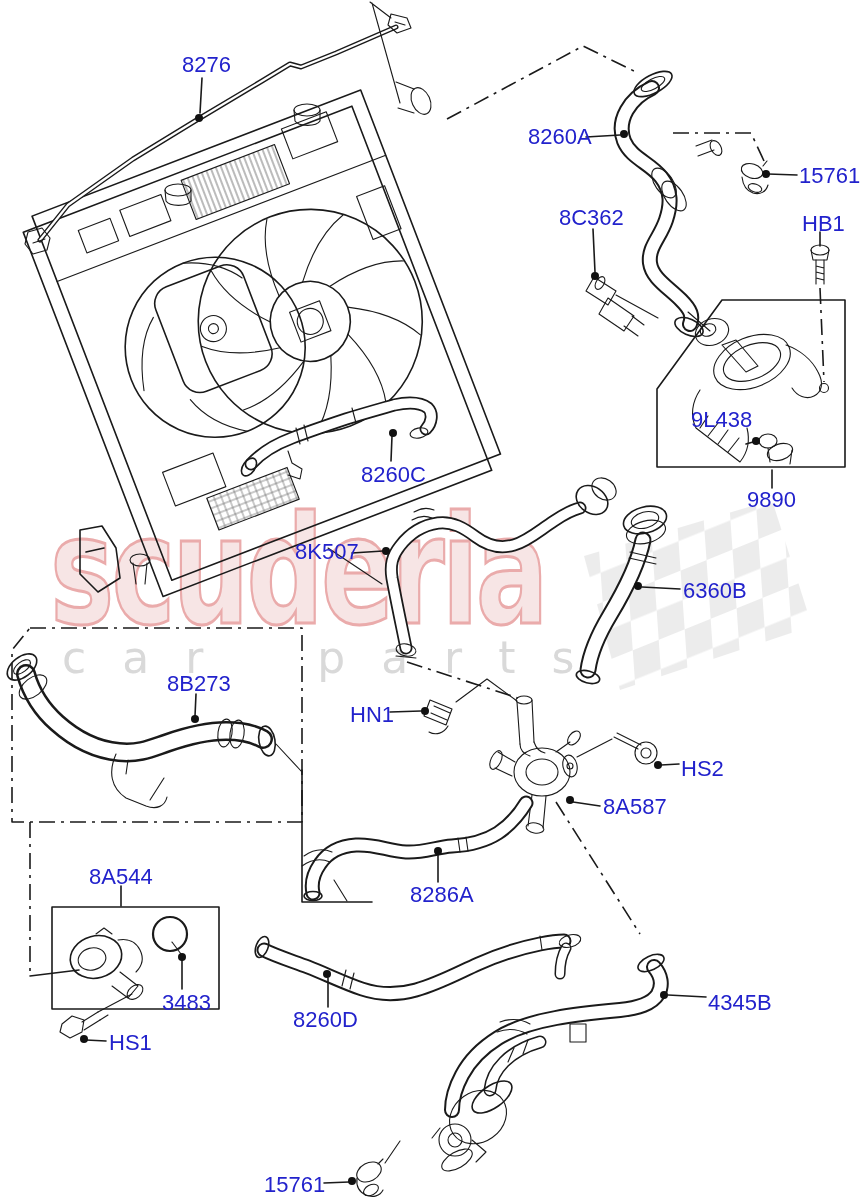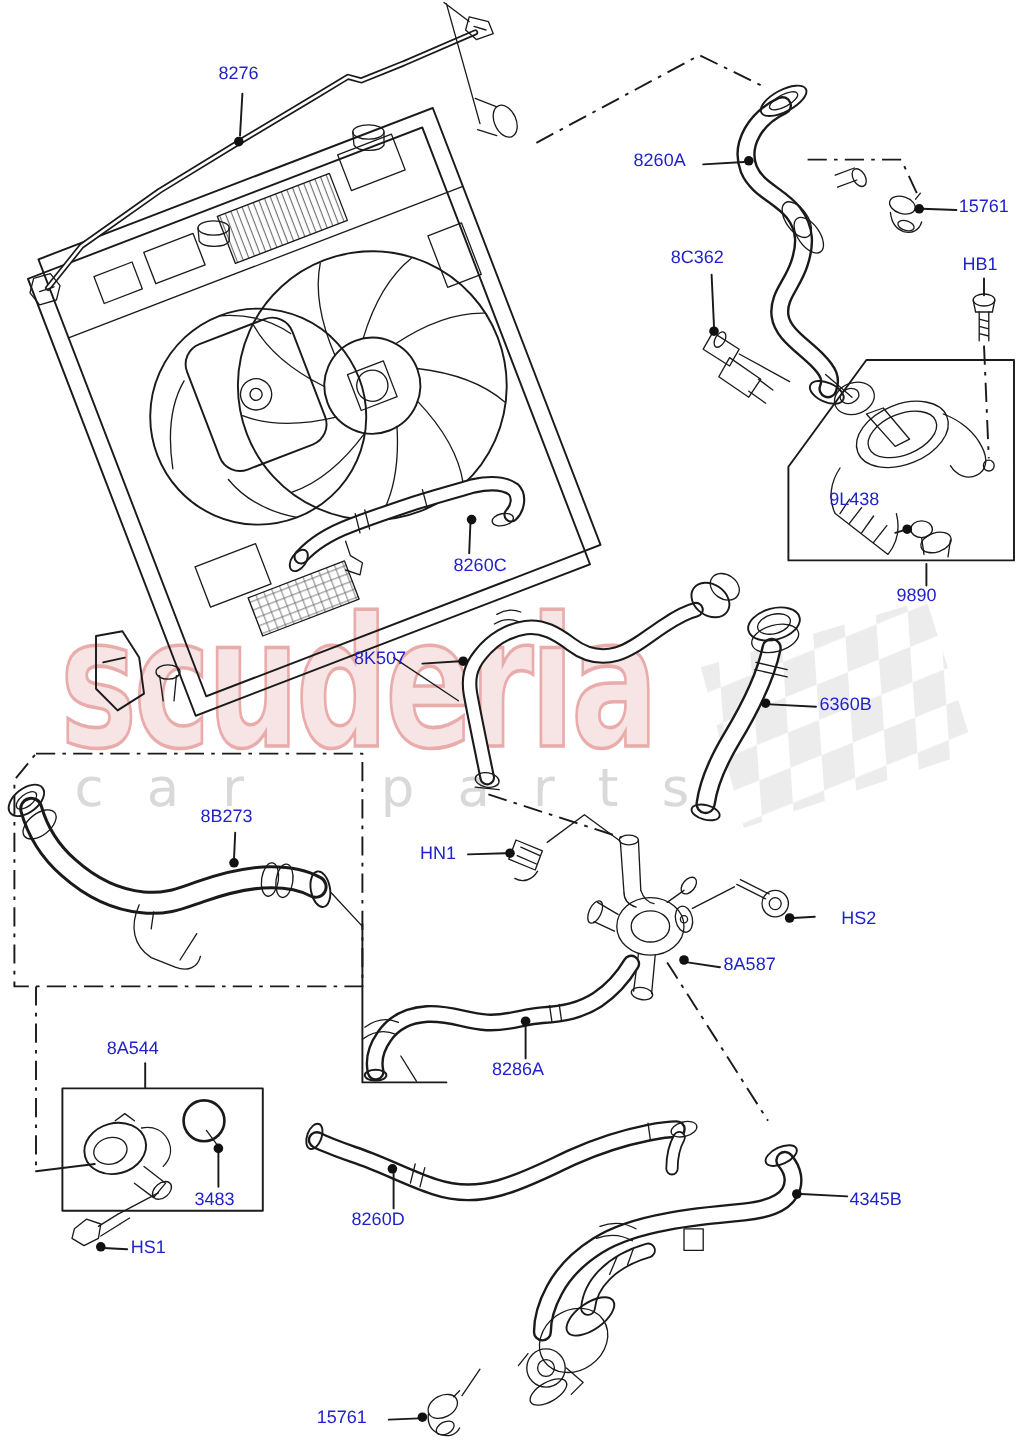--- a/index.html
+++ b/index.html
@@ -6,21 +6,21 @@
   .stage{position:relative;width:860px;height:1200px;background:#ffffff;overflow:hidden;
          font-family:"Liberation Sans", sans-serif;}
   
   .wm-brand{position:absolute;left:50px;top:496px;font-family:"DejaVu Sans",sans-serif;
     font-weight:bold;font-size:150px;line-height:1.0;color:#f7e5e5;
     -webkit-text-stroke:3px #eaabab;letter-spacing:-4px;
     transform:scaleX(.72);transform-origin:left top;white-space:nowrap;z-index:1;}
   .wm-tag{position:absolute;left:62px;top:632px;font-family:"DejaVu Sans",sans-serif;
     font-size:44px;color:#d9d9d9;letter-spacing:36px;word-spacing:28px;white-space:nowrap;z-index:1;}
   svg.art{position:absolute;left:0;top:0;z-index:2;}
-  .plabel{position:absolute;z-index:3;font-size:15px;color:#2222cc;white-space:nowrap;
+  .plabel{position:absolute;z-index:3;font-size:22px;color:#2222cc;white-space:nowrap;
     cursor:pointer;line-height:1.0;}
   
   .ln{stroke:#1a1a1a;fill:none;stroke-width:1.6;stroke-linejoin:round;stroke-linecap:round;}
   .thin{stroke-width:1.1;}
   .dd{stroke:#1a1a1a;fill:none;stroke-width:1.6;stroke-dasharray:16 6 3 6;stroke-linejoin:round;}
   .tubeO{stroke:#1a1a1a;fill:none;stroke-linecap:round;stroke-linejoin:round;}
   .tubeI{stroke:#ffffff;fill:none;stroke-linecap:round;stroke-linejoin:round;}
   .dot{fill:#111;stroke:none;}
 </style>
 </head>
@@ -339,26 +339,26 @@
     </g>
   </svg>
 
   <span class="plabel" style="left:182px;top:54px">8276</span>
   <span class="plabel" style="left:528px;top:126px">8260A</span>
   <span class="plabel" style="left:799px;top:165px">15761</span>
   <span class="plabel" style="left:559px;top:207px">8C362</span>
   <span class="plabel" style="left:802px;top:213px">HB1</span>
   <span class="plabel" style="left:691px;top:409px">9L438</span>
   <span class="plabel" style="left:747px;top:489px">9890</span>
-  <span class="plabel" style="left:378px;top:464px">8260C</span>
+  <span class="plabel" style="left:361px;top:464px">8260C</span>
   <span class="plabel" style="left:295px;top:541px">8K507</span>
   <span class="plabel" style="left:683px;top:580px">6360B</span>
   <span class="plabel" style="left:167px;top:673px">8B273</span>
   <span class="plabel" style="left:350px;top:704px">HN1</span>
-  <span class="plabel" style="left:701px;top:758px">HS2</span>
+  <span class="plabel" style="left:681px;top:758px">HS2</span>
   <span class="plabel" style="left:603px;top:796px">8A587</span>
   <span class="plabel" style="left:410px;top:884px">8286A</span>
   <span class="plabel" style="left:89px;top:866px">8A544</span>
   <span class="plabel" style="left:162px;top:992px">3483</span>
   <span class="plabel" style="left:109px;top:1032px">HS1</span>
   <span class="plabel" style="left:293px;top:1009px">8260D</span>
   <span class="plabel" style="left:708px;top:992px">4345B</span>
   <span class="plabel" style="left:264px;top:1174px">15761</span>
 
 </div>

